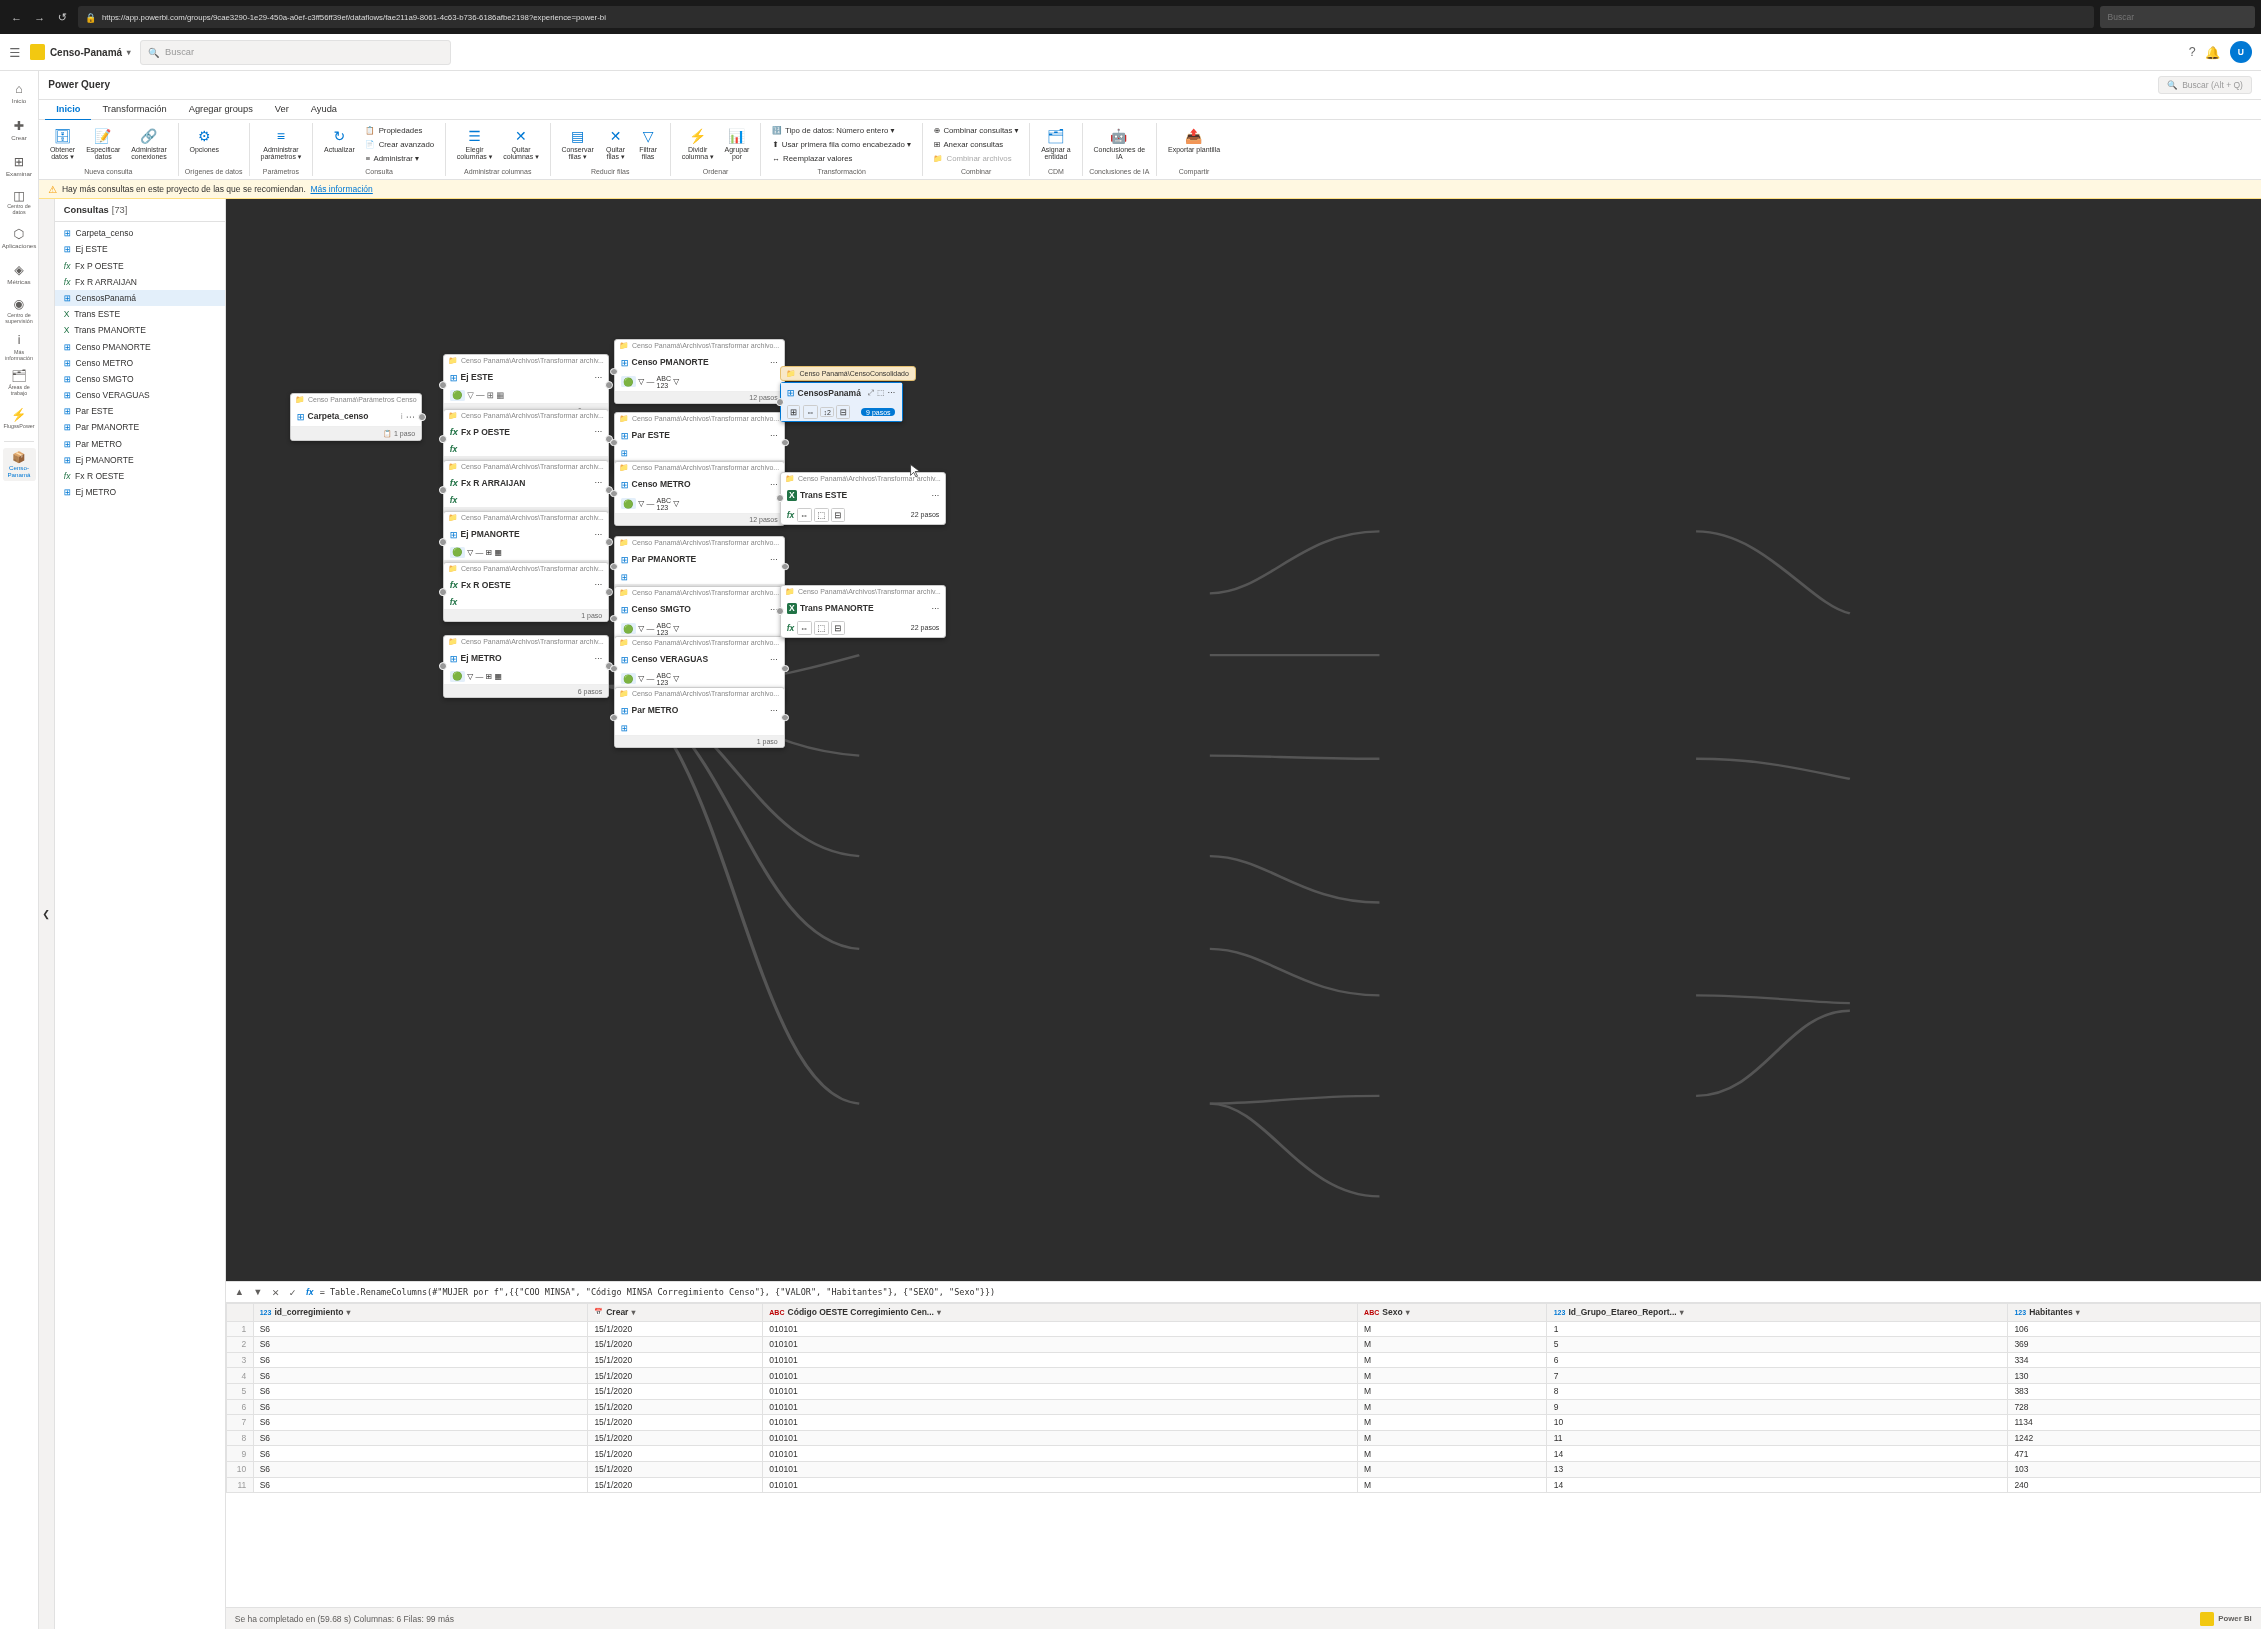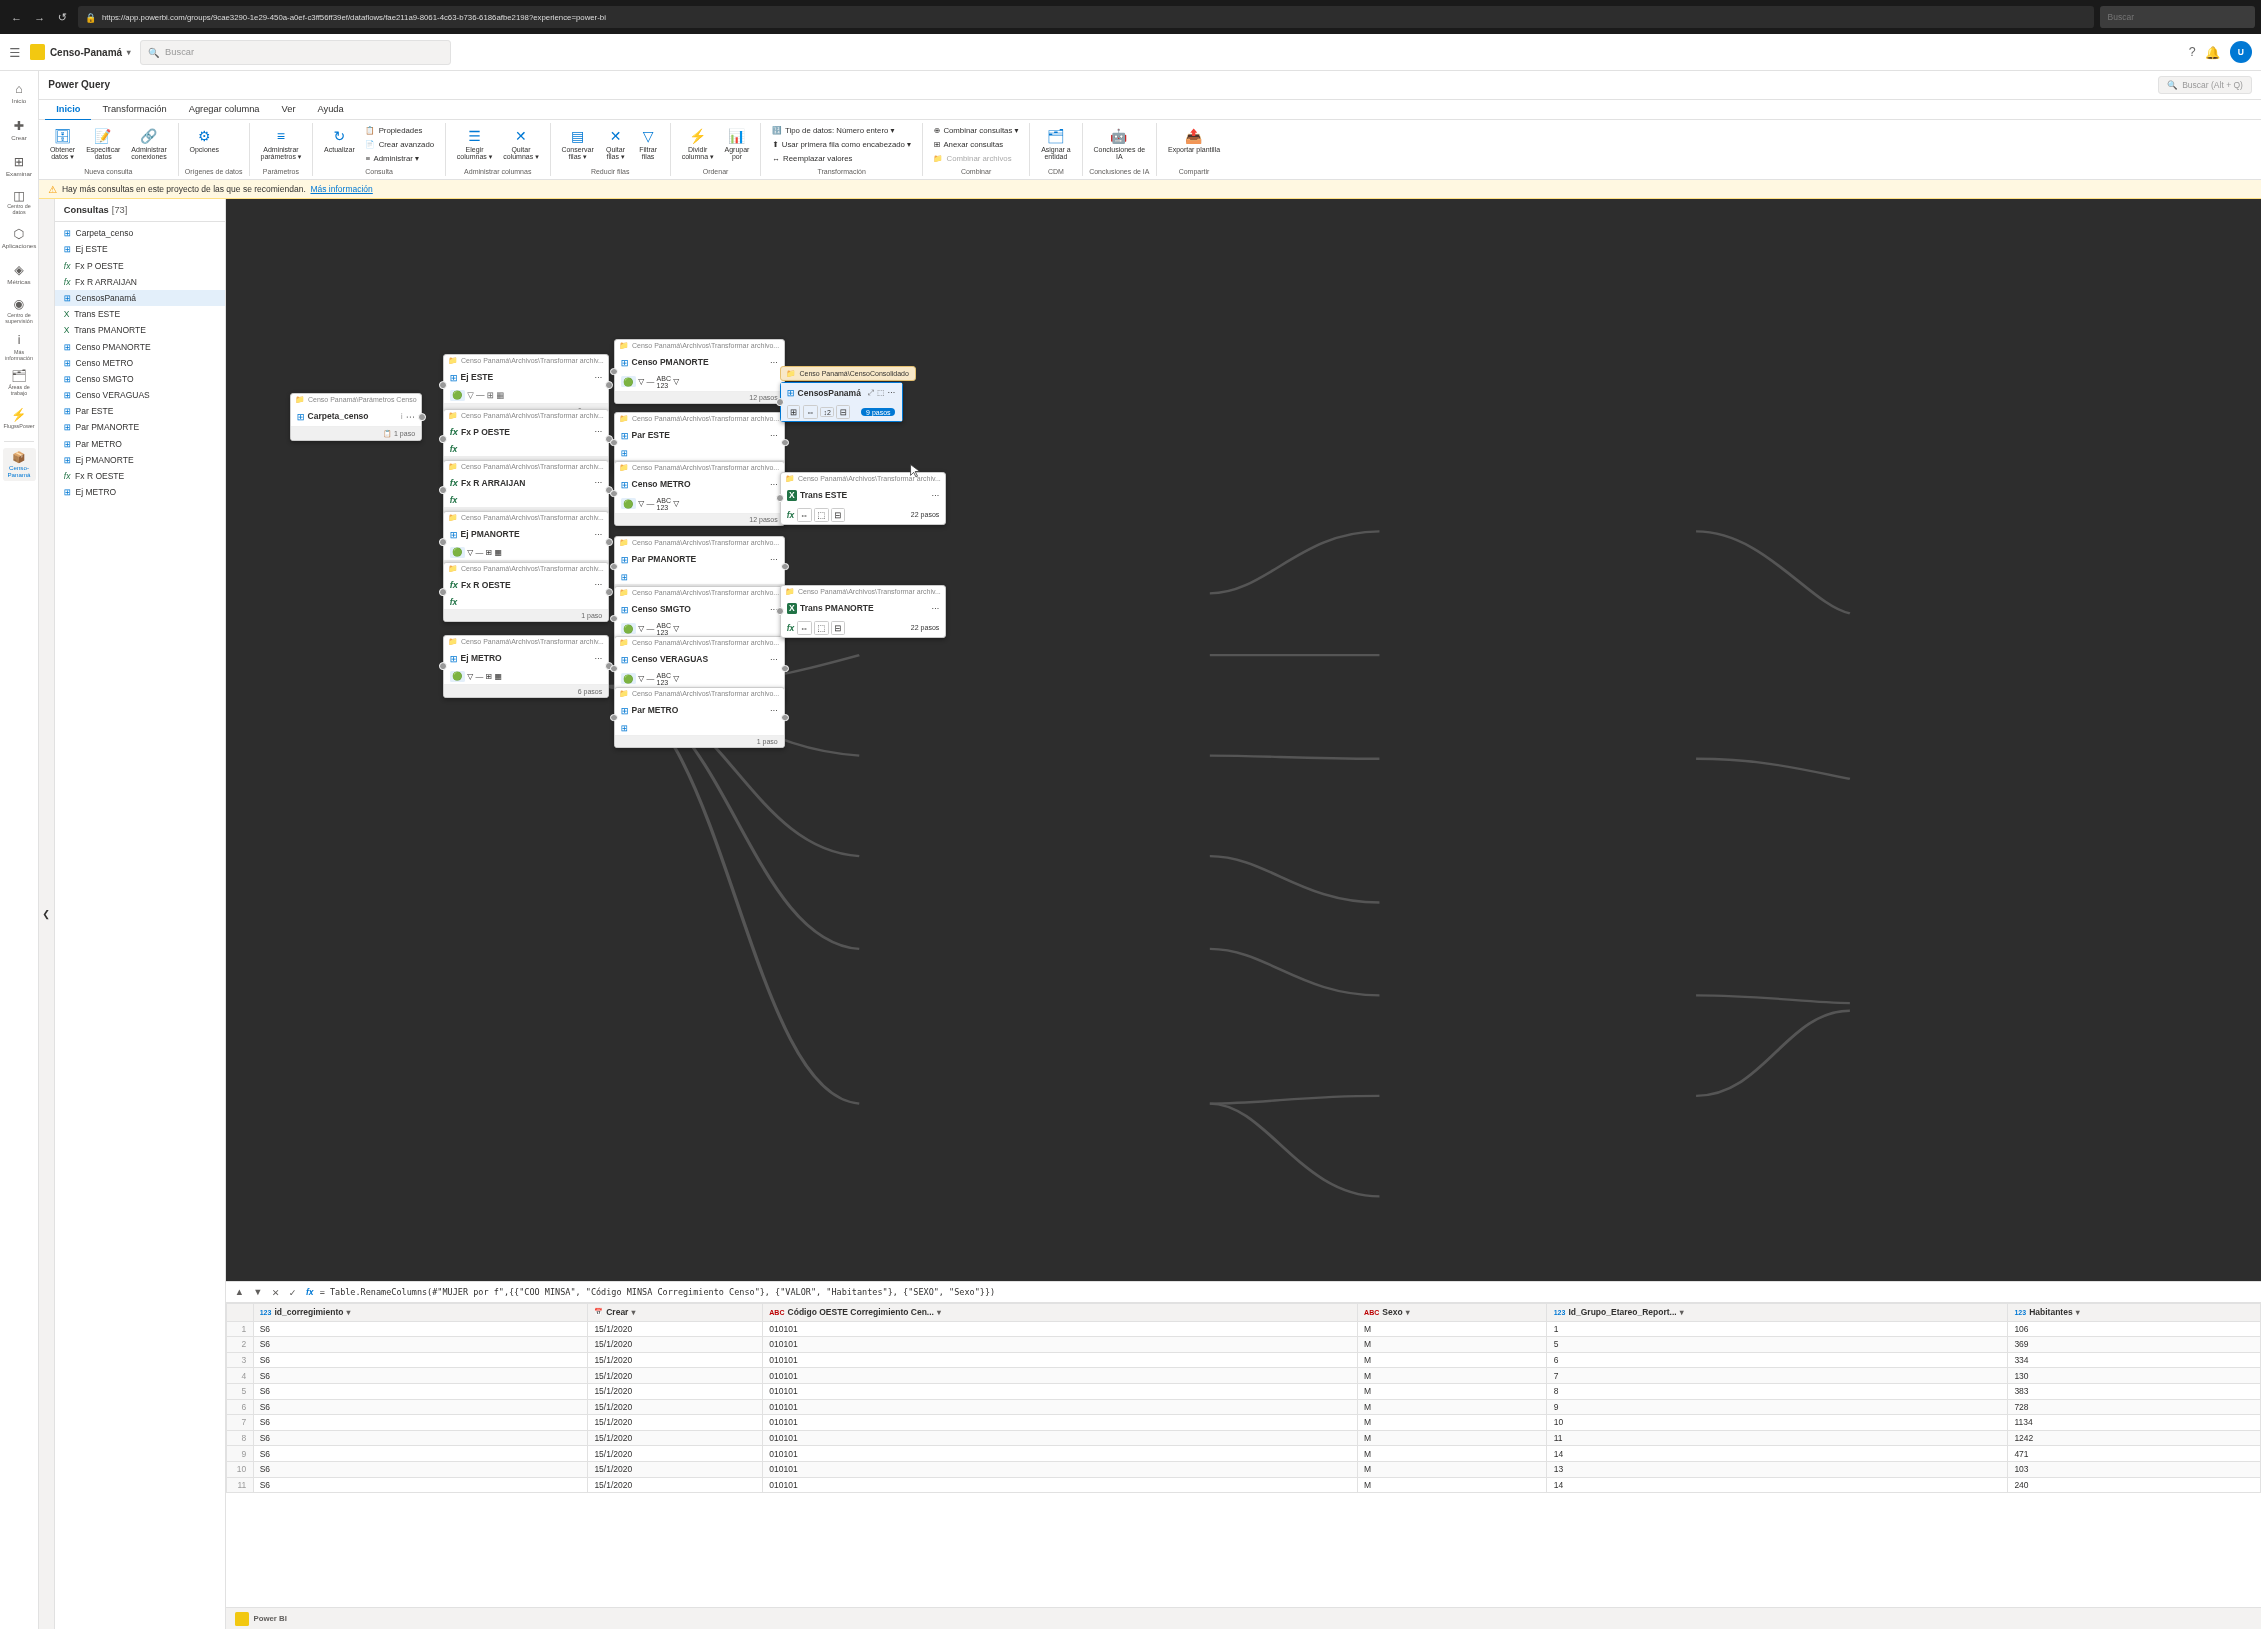--- a/index.html
+++ b/index.html
@@ -407,21 +407,21 @@
       <div class="pq-search">
         <span>🔍</span>
         <span>Buscar (Alt + Q)</span>
       </div>
     </div>
 
     <div class="ribbon">
       <div class="ribbon-tabs">
         <div class="ribbon-tab active">Inicio</div>
         <div class="ribbon-tab">Transformación</div>
-        <div class="ribbon-tab">Agregar columna</div>
+        <div class="ribbon-tab">Agregar groups</div>
         <div class="ribbon-tab">Ver</div>
         <div class="ribbon-tab">Ayuda</div>
       </div>
       <div class="ribbon-content">
 
         <div class="ribbon-group">
           <div class="ribbon-buttons">
             <button class="ribbon-btn">
               <span class="btn-icon">🗄</span>
               <span style="font-size:7px;">Obtener<br>datos ▾</span>
@@ -1228,20 +1228,21 @@
     <td>M</td>
     <td>14</td>
     <td>240</td>
   </tr>
                 </tbody>
             </table>
           </div>
         </div>
 
         <div class="status-bar">
+          <span class="status-left">Se ha completado en (59.68 s)   Columnas: 6   Filas: 99 más</span>
           <div style="display:flex;align-items:center;gap:4.7px;">
             <div style="width:14px;height:14px;background:#f2c811;border-radius:1.6px;"></div>
             <span style="font-size:7.8px;font-weight:600;">Power BI</span>
           </div>
         </div>
       </div>
     </div>
   </div>
 </div>
 

